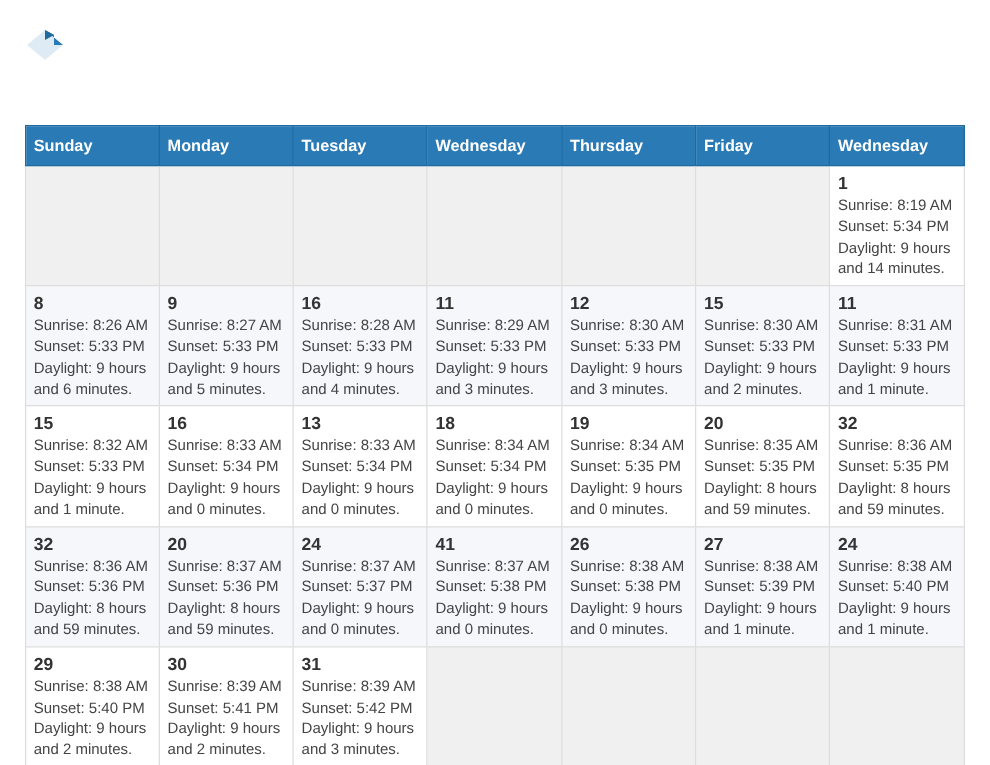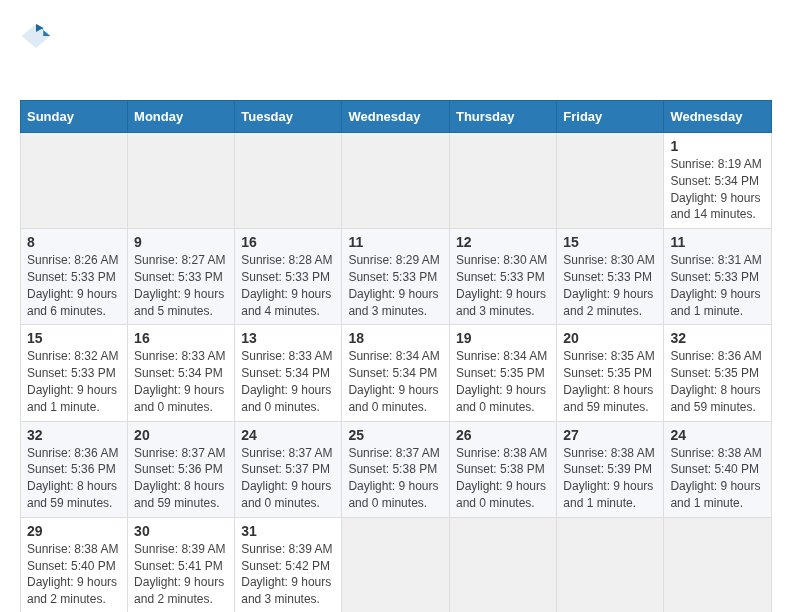--- a/index.html
+++ b/index.html
@@ -243,21 +243,21 @@
           Sunrise: 8:37 AM<br>Sunset: 5:36 PM<br>Daylight: 8 hours and 59 minutes.
         </div>
       </td>
         <td>
         <span class="day-number">24</span>
         <div class="day-info">
           Sunrise: 8:37 AM<br>Sunset: 5:37 PM<br>Daylight: 9 hours and 0 minutes.
         </div>
       </td>
         <td>
-        <span class="day-number">25</span>
+        <span class="day-number">41</span>
         <div class="day-info">
           Sunrise: 8:37 AM<br>Sunset: 5:38 PM<br>Daylight: 9 hours and 0 minutes.
         </div>
       </td>
         <td>
         <span class="day-number">26</span>
         <div class="day-info">
           Sunrise: 8:38 AM<br>Sunset: 5:38 PM<br>Daylight: 9 hours and 0 minutes.
         </div>
       </td>

